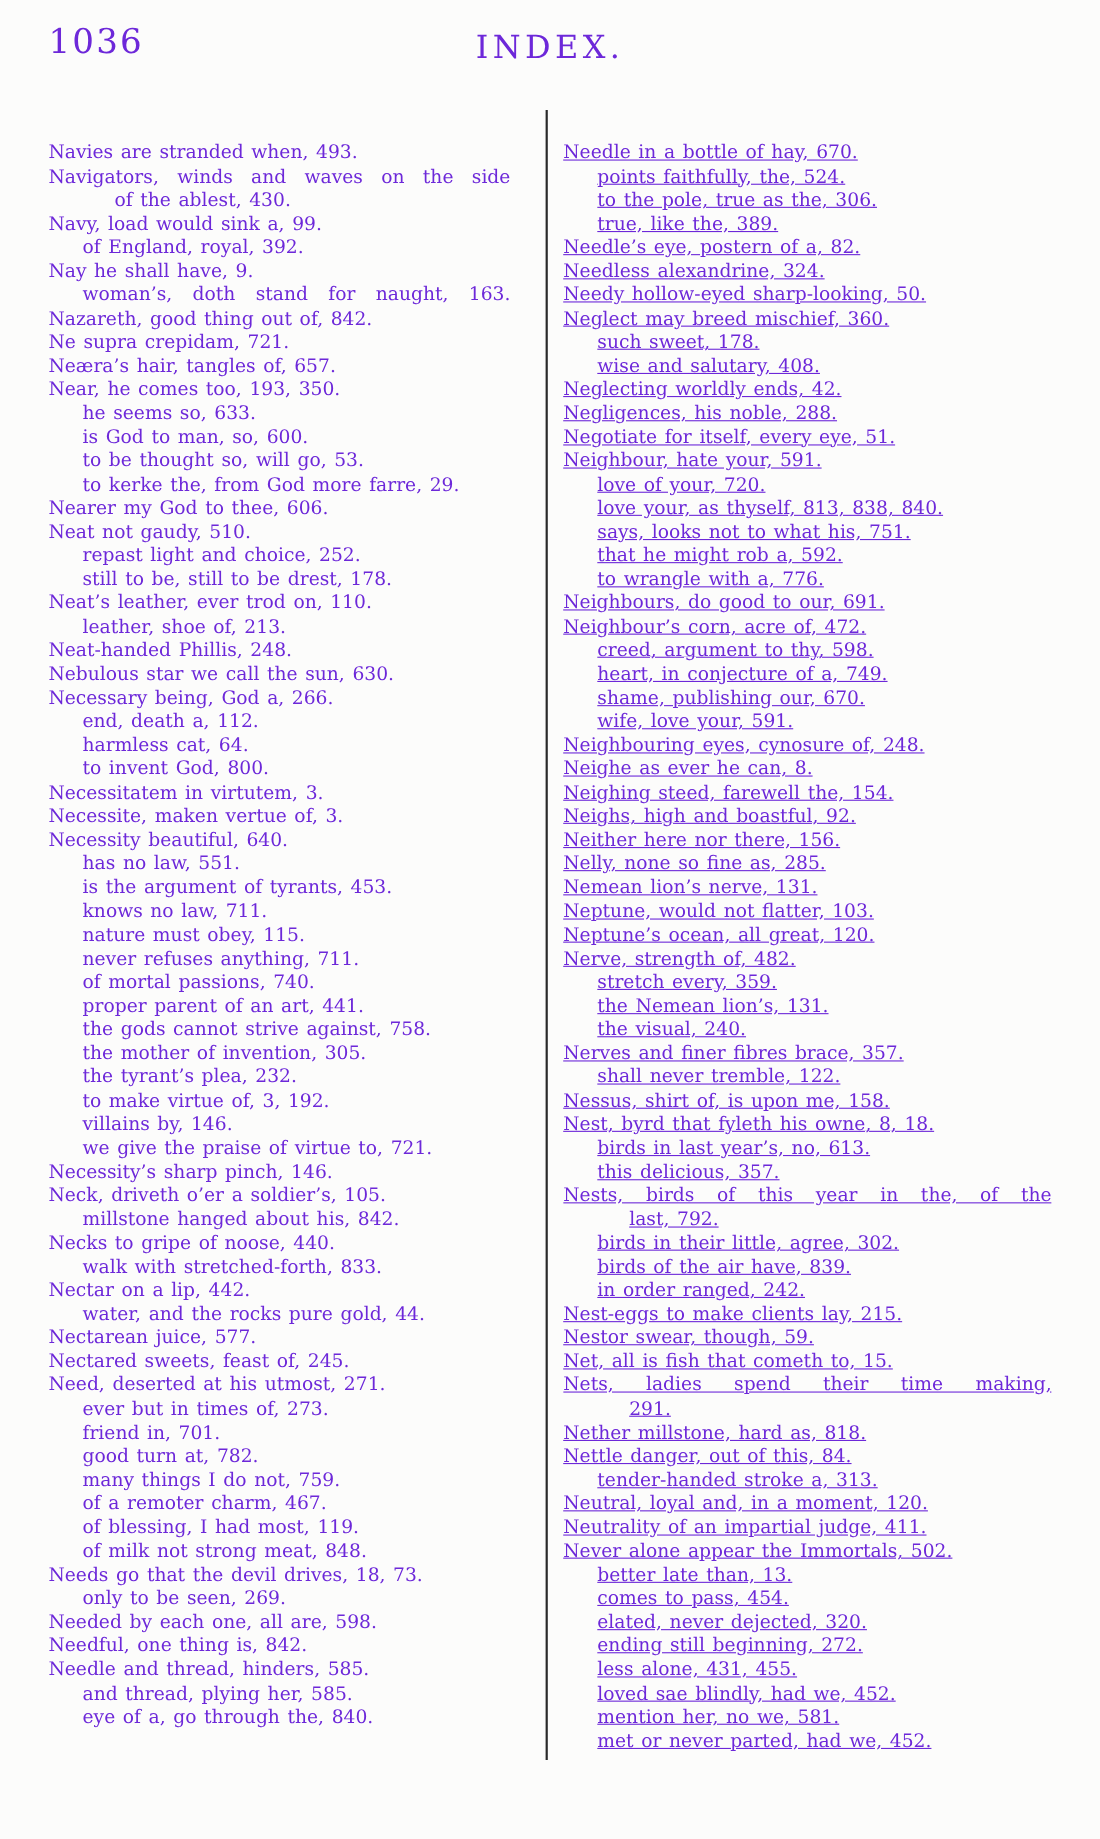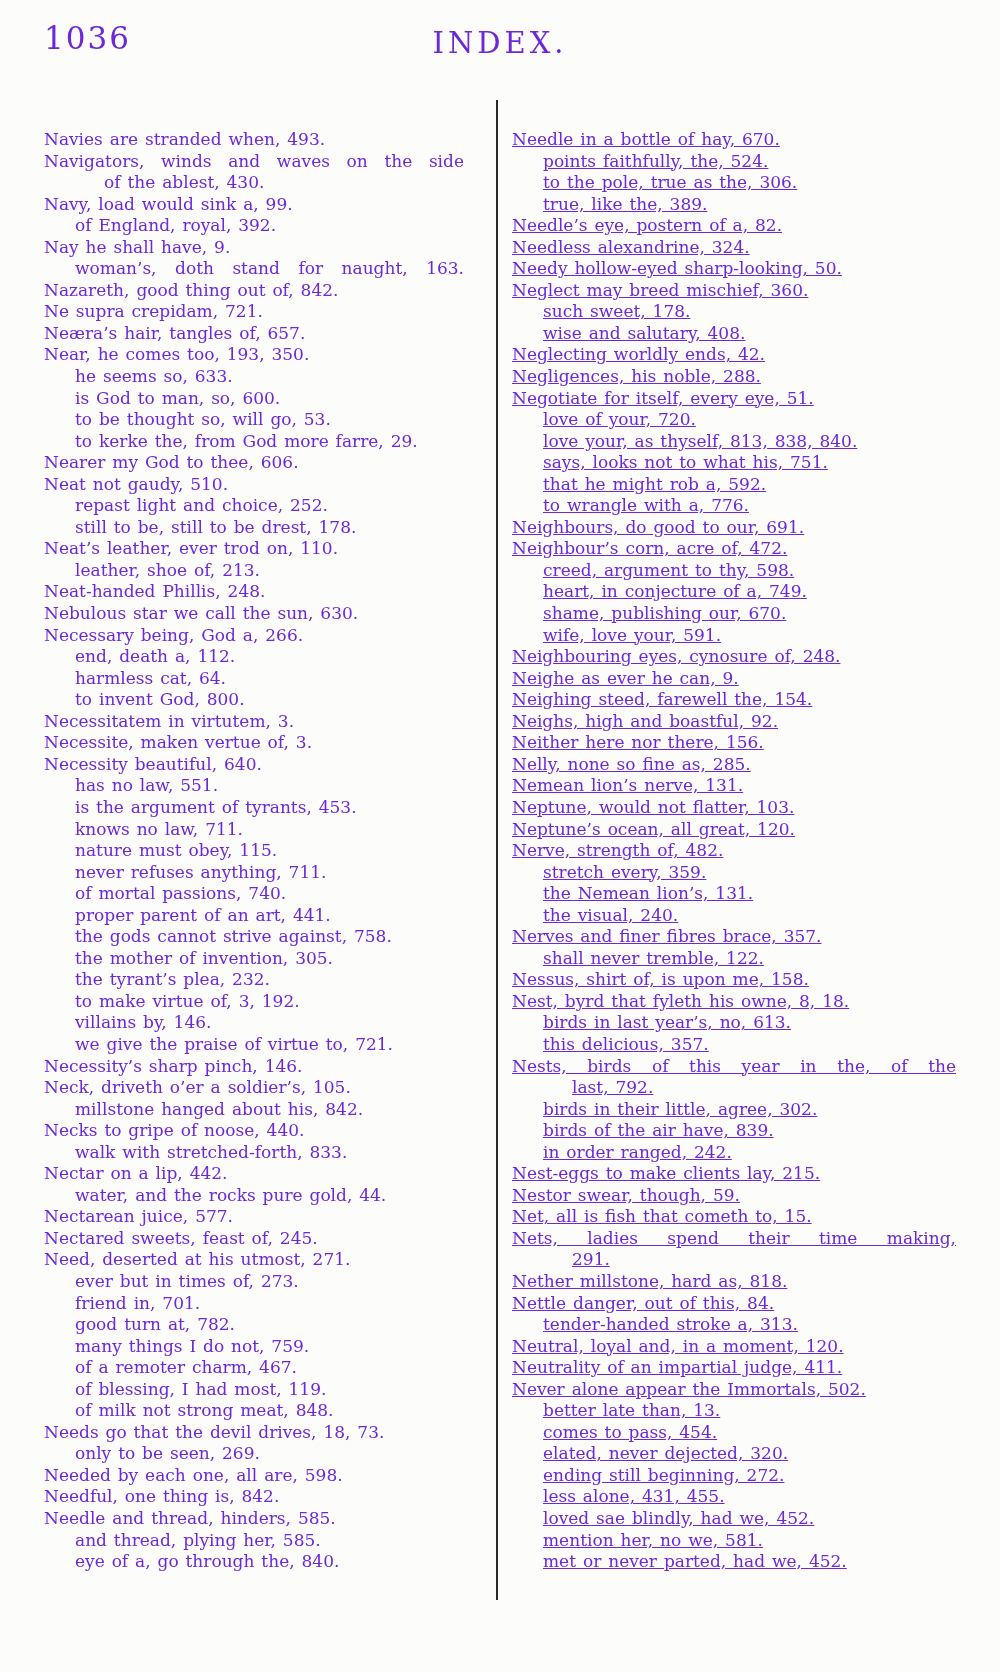--- a/index.html
+++ b/index.html
@@ -155,33 +155,34 @@
         <div class="line i1">true, like the, 389.</div>
         <div class="line i0">Needle’s eye, postern of a, 82.</div>
         <div class="line i0">Needless alexandrine, 324.</div>
         <div class="line i0">Needy hollow-eyed sharp-looking, 50.</div>
         <div class="line i0">Neglect may breed mischief, 360.</div>
         <div class="line i1">such sweet, 178.</div>
         <div class="line i1">wise and salutary, 408.</div>
         <div class="line i0">Neglecting worldly ends, 42.</div>
         <div class="line i0">Negligences, his noble, 288.</div>
         <div class="line i0">Negotiate for itself, every eye, 51.</div>
+        <div class="line i0">Neighbour, hate your, 591.</div>
         <div class="line i1">love of your, 720.</div>
         <div class="line i1">love your, as thyself, 813, 838, 840.</div>
         <div class="line i1">says, looks not to what his, 751.</div>
         <div class="line i1">that he might rob a, 592.</div>
         <div class="line i1">to wrangle with a, 776.</div>
         <div class="line i0">Neighbours, do good to our, 691.</div>
         <div class="line i0">Neighbour’s corn, acre of, 472.</div>
         <div class="line i1">creed, argument to thy, 598.</div>
         <div class="line i1">heart, in conjecture of a, 749.</div>
         <div class="line i1">shame, publishing our, 670.</div>
         <div class="line i1">wife, love your, 591.</div>
         <div class="line i0">Neighbouring eyes, cynosure of, 248.</div>
-        <div class="line i0">Neighe as ever he can, 9.</div>
+        <div class="line i0">Neighe as ever he can, 8.</div>
         <div class="line i0">Neighing steed, farewell the, 154.</div>
         <div class="line i0">Neighs, high and boastful, 92.</div>
         <div class="line i0">Neither here nor there, 156.</div>
         <div class="line i0">Nelly, none so fine as, 285.</div>
         <div class="line i0">Nemean lion’s nerve, 131.</div>
         <div class="line i0">Neptune, would not flatter, 103.</div>
         <div class="line i0">Neptune’s ocean, all great, 120.</div>
         <div class="line i0">Nerve, strength of, 482.</div>
         <div class="line i1">stretch every, 359.</div>
         <div class="line i1">the Nemean lion’s, 131.</div>

